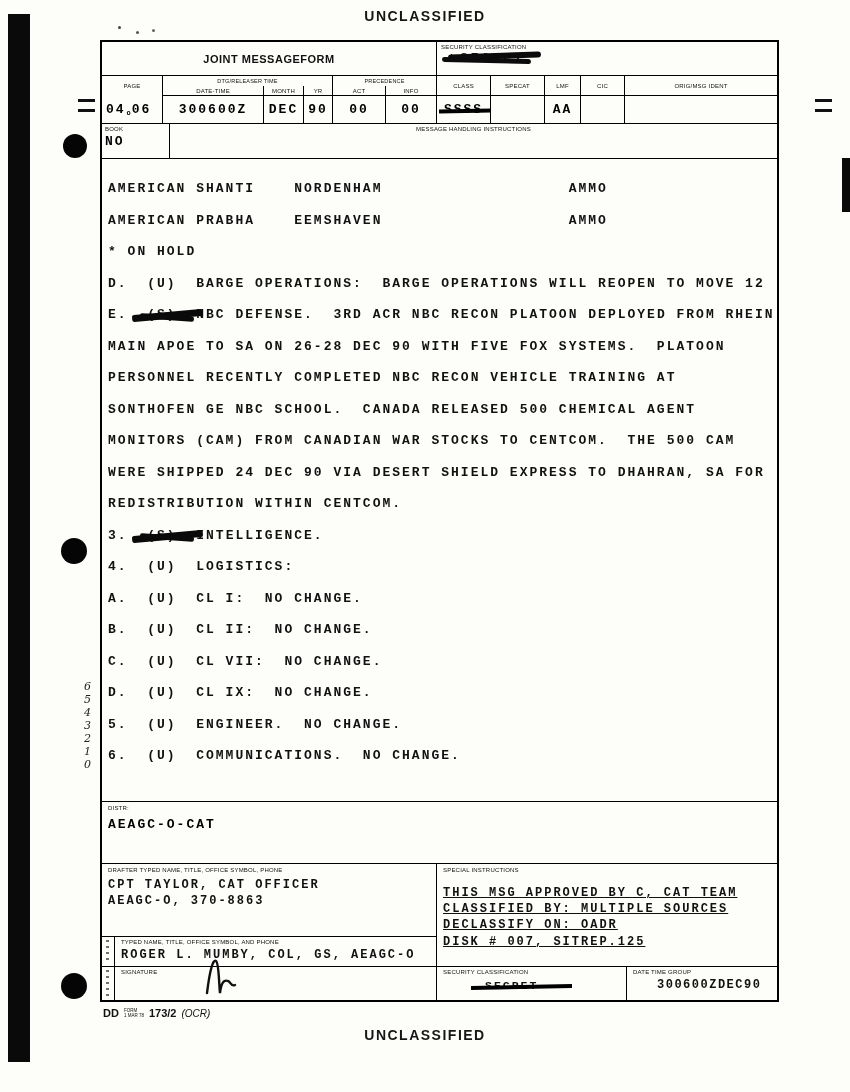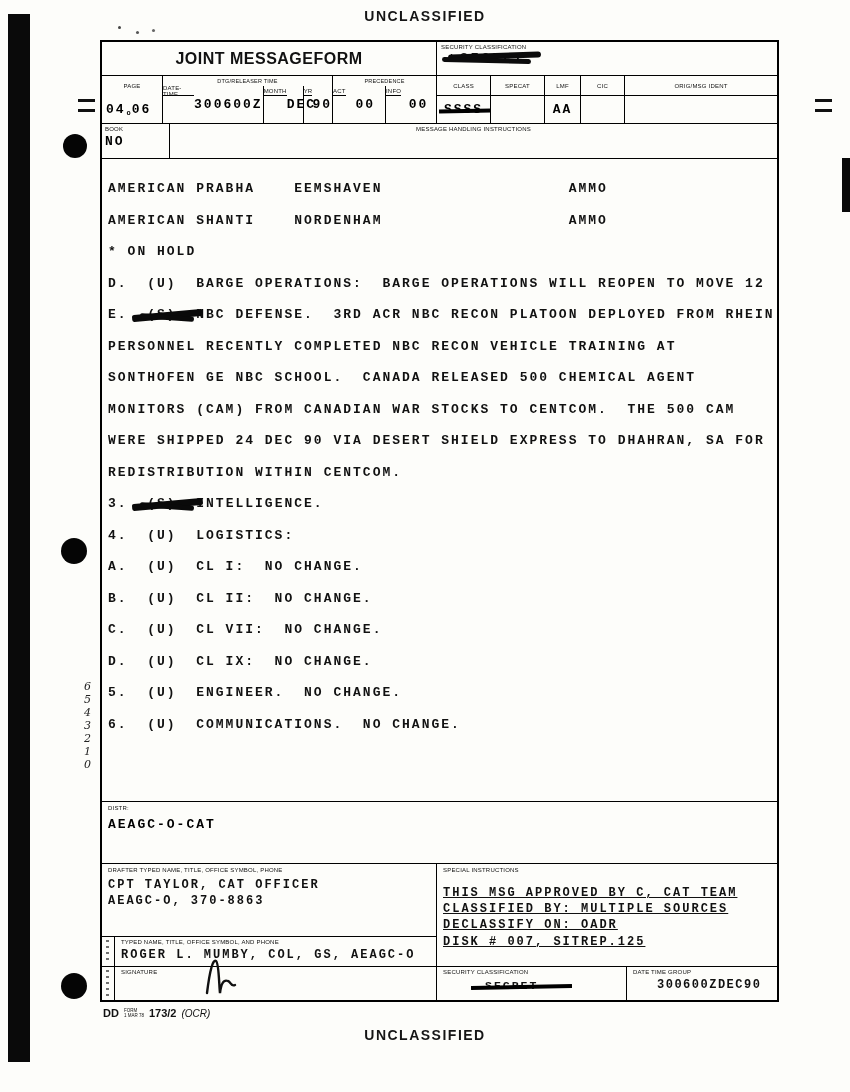--- a/index.html
+++ b/index.html
@@ -32,21 +32,21 @@
   .mdigit { height:13px; line-height:13px; }
 
   
   .form { position:absolute; left:100px; top:40px; width:679px; height:962px; border:2px solid #000; background:transparent; }
   .lbl { font-size:6px; letter-spacing:.2px; color:#111; }
   .center { text-align:center; }
   .val { font-weight:bold; font-size:13px; letter-spacing:2px; color:#000; }
 
   .row-title { display:flex; height:34px; border-bottom:1.5px solid #000; }
   .title-cell { width:335px; border-right:1.5px solid #000; display:flex; align-items:center; justify-content:center;
-                font-size:16px; font-weight:bold; letter-spacing:.5px; }
+                font-size:11px; font-weight:bold; letter-spacing:.5px; }
   .sec-cell { flex:1; padding:2px 4px; }
   .sec-line { margin-top:1px; padding-left:8px; display:flex; align-items:center; gap:6px; }
   .ast { font-size:13px; font-weight:bold; }
 
   .scribble { position:relative; display:inline-block; font-weight:bold; font-size:13px; letter-spacing:3px; }
   .scribble::before, .scribble::after { content:""; position:absolute; background:#0b0b0b; border-radius:4px; }
   .scribble::before { left:-12px; right:-16px; top:14%; height:42%; transform:rotate(-2deg); }
   .scribble::after  { left:-18px; right:-6px;  top:46%; height:36%; transform:rotate(1.5deg); }
 
   .struck { position:relative; display:inline-block; }
@@ -62,21 +62,21 @@
   .page-c { width:60px; }
   .page-c .hc-lbl { border-bottom:none; justify-content:center; }
   .valblock { flex:1; display:flex; align-items:center; padding-left:4px; }
   .of-mark { font-size:7px; font-weight:bold; vertical-align:sub; margin:6px 1px 0 1px; letter-spacing:0; }
   .releaser-c { width:170px; }
   .precedence-c { width:104px; }
   .class-c { width:54px; } .specat-c { width:54px; } .lmf-c { width:36px; } .cic-c { width:44px; }
   .orig-c { flex:1; }
   .grp-lbl { height:10px; display:flex; align-items:center; justify-content:center; font-size:5.5px; }
   .subrow { display:flex; flex:1; }
-  .sub { display:flex; flex-direction:row; }
+  .sub { display:flex; flex-direction:column; }
   .sub + .sub { border-left:1px solid #000; }
   .sub .sub-lbl { height:10px; border-bottom:1px solid #000; display:flex; align-items:center; justify-content:center; }
   .sub .valblock { justify-content:center; padding-left:0; }
   .datetime-c { width:100px; } .month-c { width:40px; } .yr-c { flex:1; }
   .act-c { width:52px; } .info-c { flex:1; }
   .class-c .valblock, .lmf-c .valblock { justify-content:center; padding-left:0; }
 
   
   .row-book { display:flex; height:35px; border-bottom:1.5px solid #000; }
   .book-c { width:68px; border-right:1px solid #000; padding:2px 3px; }
@@ -236,31 +236,32 @@
         <div class="lbl">BOOK</div>
         <div class="val mono">NO</div>
       </div>
       <div class="mhi-c">
         <div class="lbl center">MESSAGE HANDLING INSTRUCTIONS</div>
       </div>
     </div>
 
     <div class="row-body mono">
 
+        <div class="bline"><span class="seg">AMERICAN SHANTI    NORDENHAM                   AMMO</span><span class="seg strike"></span><span class="seg"></span></div>
+
         <div class="bline"><span class="seg">AMERICAN PRABHA    EEMSHAVEN                   AMMO</span><span class="seg strike"></span><span class="seg"></span></div>
 
-        <div class="bline"><span class="seg">AMERICAN SHANTI    NORDENHAM                   AMMO</span><span class="seg strike"></span><span class="seg"></span></div>
-
         <div class="bline"><span class="seg">* ON HOLD</span><span class="seg strike"></span><span class="seg"></span></div>
 
         <div class="bline"><span class="seg">D.  (U)  BARGE OPERATIONS:  BARGE OPERATIONS WILL REOPEN TO MOVE 12</span><span class="seg strike"></span><span class="seg"></span></div>
 
 
         <div class="bline"><span class="seg">E.  </span><span class="seg strike">(S)</span><span class="seg">  NBC DEFENSE.  3RD ACR NBC RECON PLATOON DEPLOYED FROM RHEIN</span></div>
 
+        <div class="bline"><span class="seg">MAIN APOE TO SA ON 26-28 DEC 90 WITH FIVE FOX SYSTEMS.  PLATOON</span><span class="seg strike"></span><span class="seg"></span></div>
 
         <div class="bline"><span class="seg">PERSONNEL RECENTLY COMPLETED NBC RECON VEHICLE TRAINING AT</span><span class="seg strike"></span><span class="seg"></span></div>
 
         <div class="bline"><span class="seg">SONTHOFEN GE NBC SCHOOL.  CANADA RELEASED 500 CHEMICAL AGENT</span><span class="seg strike"></span><span class="seg"></span></div>
 
         <div class="bline"><span class="seg">MONITORS (CAM) FROM CANADIAN WAR STOCKS TO CENTCOM.  THE 500 CAM</span><span class="seg strike"></span><span class="seg"></span></div>
 
         <div class="bline"><span class="seg">WERE SHIPPED 24 DEC 90 VIA DESERT SHIELD EXPRESS TO DHAHRAN, SA FOR</span><span class="seg strike"></span><span class="seg"></span></div>
 
         <div class="bline"><span class="seg">REDISTRIBUTION WITHIN CENTCOM.</span><span class="seg strike"></span><span class="seg"></span></div>

